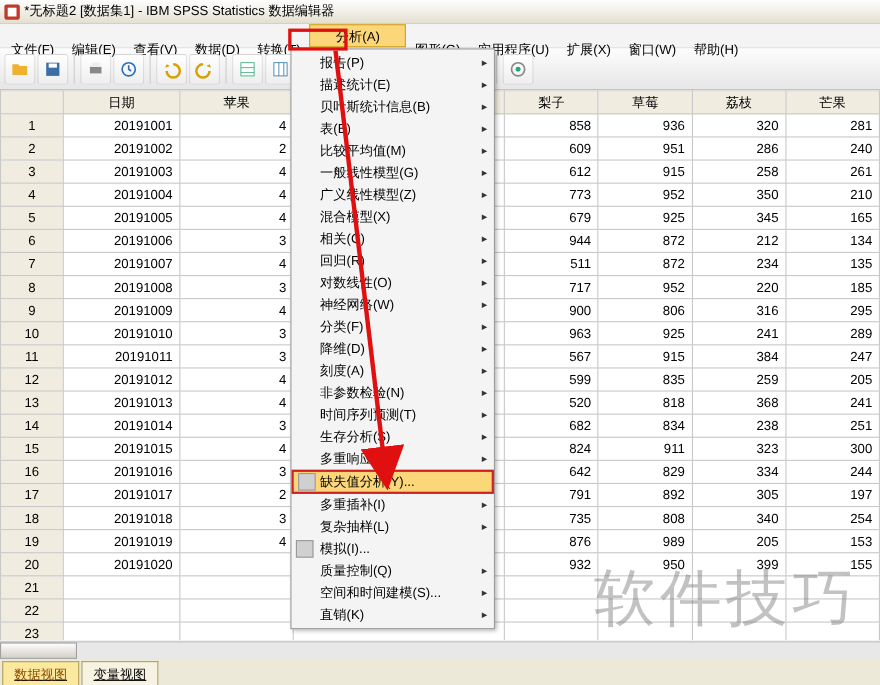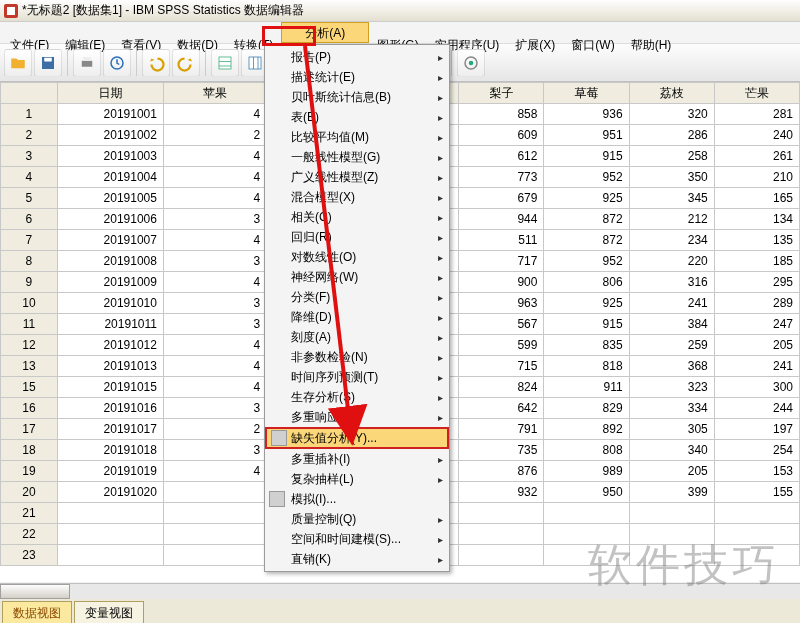--- a/index.html
+++ b/index.html
@@ -16,36 +16,36 @@
   .tbtn { width:28px; height:28px; border:1px solid rgba(0,0,0,0.1); border-radius:3px; display:flex; align-items:center; justify-content:center; background:linear-gradient(#fff,#eee);}
   .tbtn svg { width:18px; height:18px; }
   .tsep { width:1px; height:26px; background:#ccc; margin:0 3px;}
   .grid-wrap { position:relative; height:500px; overflow:hidden; background:#fff;}
   table.grid { border-collapse:collapse; width:100%; font-size:12px;}
   table.grid th, table.grid td { border:1px solid #c8c8c8; height:21px; padding:0 6px; white-space:nowrap;}
   table.grid th { background:#f0ede0; font-weight:normal; text-align:center;}
   table.grid td.rowhdr { background:#f0ede0; text-align:center; width:60px;}
   table.grid td.val { text-align:right; }
   .col-date{width:110px;margin-left:16px;} .col-a{width:110px;} .col-gap{width:210px;} .col-b,.col-c,.col-d,.col-e{width:90px;}
-  .footer { position:absolute; bottom:0; left:0; right:0; height:40px; background:#ece9d8;}
+  .footer { position:absolute; bottom:0; left:0; right:0; height:40px; background:#ece9d8;text-decoration:underline;}
   .hscroll { height:16px; background:#e8e8e8; border-top:1px solid #c0c0c0; position:relative;}
   .hscroll .thumb{position:absolute;left:0;top:0;bottom:0;width:70px;background:linear-gradient(#fdfdfd,#d4d0c8);border:1px solid #a0a0a0;}
   .tabs { display:flex; padding:2px 2px 0 2px;}
   .tab { padding:3px 10px; border:1px solid #b0a060; border-bottom:none; margin-right:2px; background:#f7f3e3; font-size:12px;}
   .tab.active { background:#fce9a0; color:#8a4b00;}
   
   .dropdown { position:absolute; top:44px; left:264px; width:186px; background:#f4f4f4; border:1px solid #9b9b9b; box-shadow:2px 2px 4px rgba(0,0,0,.3); padding:2px 0;}
   .dropdown .ddi { display:flex; align-items:center; height:20px; padding:0 8px 0 26px; position:relative; white-space:nowrap;}
   .dropdown .ddi .arrow { position:absolute; right:6px; font-size:10px; color:#333;}
   .dropdown .ddi.highlight { background:#fcd77a; border:2px solid #d02020; padding:0 2px 0 24px; height:22px;}
   .dropdown .ddi .ico { position:absolute; left:4px; width:16px; height:16px; background:#d0d0d0; border:1px solid #999;}
   
   .red-box-menu { position:absolute; top:26px; left:262px; width:54px; height:20px; border:3px solid #e01010; pointer-events:none;}
   .red-arrow { position:absolute; top:46px; left:300px; pointer-events:none;}
-  .watermark { position:absolute; right:20px; bottom:28px; font-size:44px; color:rgba(120,120,120,0.45); font-family:Liberation Mono, monospace; pointer-events:none; letter-spacing:4px;}
+  .watermark { position:absolute; right:20px; bottom:40px; font-size:56px; color:rgba(120,120,120,0.45); font-family:Liberation Mono, monospace; pointer-events:none; letter-spacing:4px;}
 </style>
 </head>
 <body>
 
 <div class="window">
 
   <div class="titlebar">
     <span class="icon"></span>
     <span>*无标题2 [数据集1] - IBM SPSS Statistics 数据编辑器</span>
   </div>
@@ -291,24 +291,34 @@
             <td class="val">599</td>
             <td class="val">835</td>
             <td class="val">259</td>
             <td class="val">205</td>
           </tr>
           <tr>
             <td class="rowhdr">13</td>
             <td class="val">20191013</td>
             <td class="val">4</td>
             <td></td>
-            <td class="val">715</td>
+            <td class="val">520</td>
             <td class="val">818</td>
             <td class="val">368</td>
             <td class="val">241</td>
+          </tr>
+          <tr>
+            <td class="rowhdr">14</td>
+            <td class="val">20191014</td>
+            <td class="val">3</td>
+            <td></td>
+            <td class="val">682</td>
+            <td class="val">834</td>
+            <td class="val">238</td>
+            <td class="val">251</td>
           </tr>
           <tr>
             <td class="rowhdr">15</td>
             <td class="val">20191015</td>
             <td class="val">4</td>
             <td></td>
             <td class="val">824</td>
             <td class="val">911</td>
             <td class="val">323</td>
             <td class="val">300</td>

